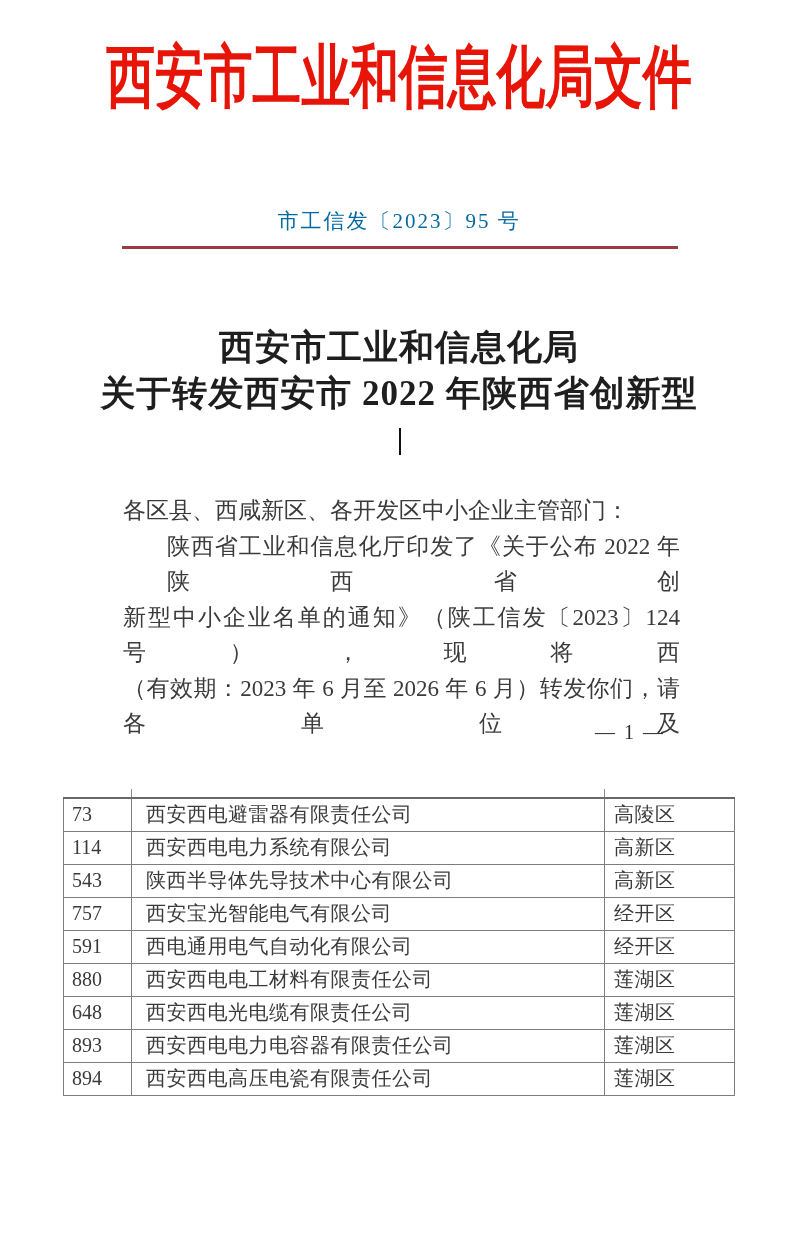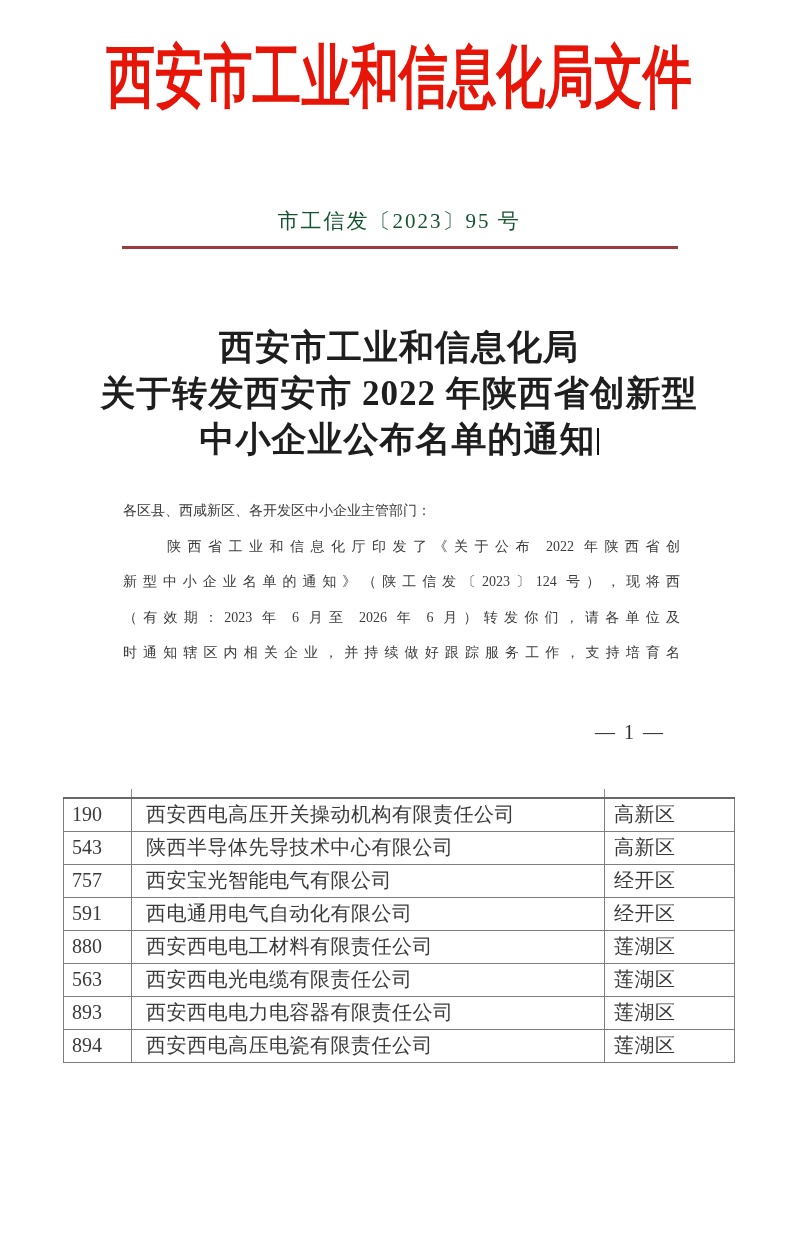--- a/index.html
+++ b/index.html
@@ -28,21 +28,21 @@
     transform-origin: center top;
     letter-spacing: 0px;
   }
 
   
   .doc-number {
     position: absolute; top: 207px; left: 0; width: 798px;
     text-align: center;
     font-size: 21px;
     letter-spacing: 2px;
-    color: #14532d;
+    color: #0369a1;
   }
 
   
   .red-line {
     position: absolute; top: 246px; left: 122px;
     width: 556px; height: 3px;
     background: #9c3a42;
   }
 
   
@@ -59,21 +59,21 @@
     display: inline-block;
     width: 2px; height: 27px;
     background: #111;
     vertical-align: -4px;
     margin-left: 1px;
   }
 
   
   .body-block {
     position: absolute; top: 493px; left: 123px; width: 557px;
-    font-size: 14px;
+    font-size: 23px;
     line-height: 35.5px;
     color: #3b3b3b;
   }
   .body-line { white-space: nowrap; }
   .body-line.fill {
     white-space: normal;
     text-align: justify;
     text-align-last: justify;
   }
   .body-line.indent { padding-left: 44px; }
@@ -128,50 +128,54 @@
   <span class="banner">西安市工业和信息化局文件</span>
 </div>
 
 <div class="doc-number">市工信发〔2023〕95 号</div>
 
 <div class="red-line"></div>
 
 <div class="title-block">
   <div>西安市工业和信息化局</div>
   <div>关于转发西安市 2022 年陕西省创新型</div>
-  <div><span>中小企业公布名单的通知</span><span class="caret"></span></div>
+  <div><span class="caret"></span></div>
 </div>
 
 <div class="body-block">
   <div class="body-line">各区县、西咸新区、各开发区中小企业主管部门：</div>
   <div>
 
   <div class="body-line fill indent">陕西省工业和信息化厅印发了《关于公布 2022 年陕西省创</div>
       <div class="body-line fill">新型中小企业名单的通知》（陕工信发〔2023〕124 号），现将西</div>
       <div class="body-line fill">（有效期：2023 年 6 月至 2026 年 6 月）转发你们，请各单位及</div>
-      <div class="body-line fill">时通知辖区内相关企业，并持续做好跟踪服务工作，支持培育名</div>
     </div>
 </div>
 
 <div class="page-number">— 1 —</div>
 
 <div class="table-wrap">
   <div class="stub s1"></div>
   <div class="stub s2"></div>
   <table class="company-table">
     <colgroup>
       <col class="c-no">
         <col class="c-company">
         <col class="c-district">
     </colgroup>
     <tbody>
 
-        <tr>
-        <td class="col-no">190</td>
-        <td class="col-company">西安西电高压开关操动机构有限责任公司</td>
+    <tr>
+        <td class="col-no">73</td>
+        <td class="col-company">西安西电避雷器有限责任公司</td>
+        <td class="col-district">高陵区</td>
+      </tr>
+        <tr>
+        <td class="col-no">114</td>
+        <td class="col-company">西安西电电力系统有限公司</td>
         <td class="col-district">高新区</td>
       </tr>
         <tr>
         <td class="col-no">543</td>
         <td class="col-company">陕西半导体先导技术中心有限公司</td>
         <td class="col-district">高新区</td>
       </tr>
         <tr>
         <td class="col-no">757</td>
         <td class="col-company">西安宝光智能电气有限公司</td>
@@ -181,21 +185,21 @@
         <td class="col-no">591</td>
         <td class="col-company">西电通用电气自动化有限公司</td>
         <td class="col-district">经开区</td>
       </tr>
         <tr>
         <td class="col-no">880</td>
         <td class="col-company">西安西电电工材料有限责任公司</td>
         <td class="col-district">莲湖区</td>
       </tr>
         <tr>
-        <td class="col-no">563</td>
+        <td class="col-no">648</td>
         <td class="col-company">西安西电光电缆有限责任公司</td>
         <td class="col-district">莲湖区</td>
       </tr>
         <tr>
         <td class="col-no">893</td>
         <td class="col-company">西安西电电力电容器有限责任公司</td>
         <td class="col-district">莲湖区</td>
       </tr>
         <tr>
         <td class="col-no">894</td>

